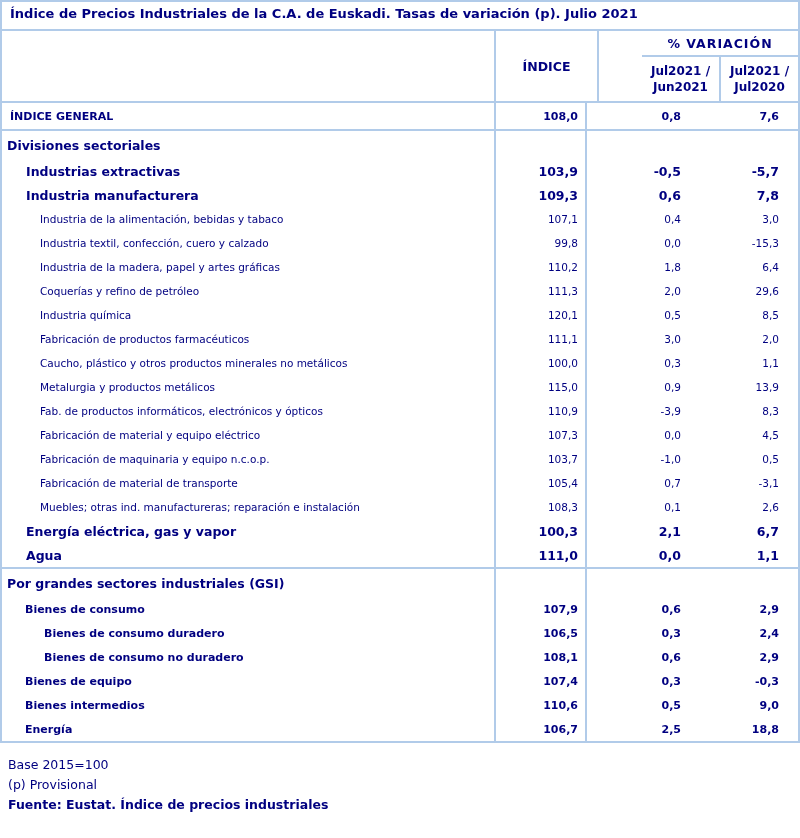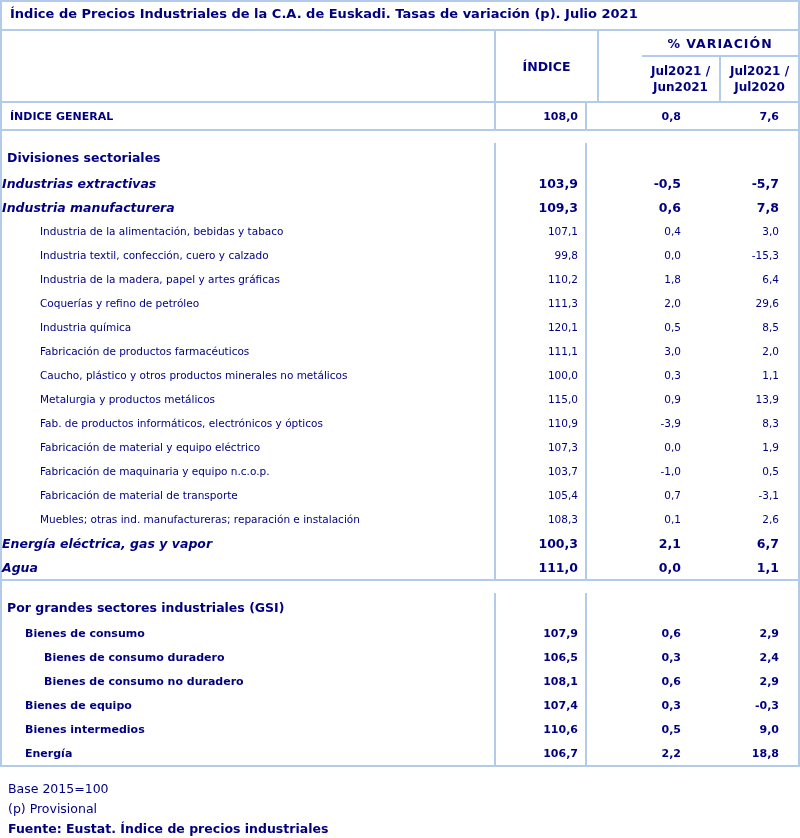--- a/index.html
+++ b/index.html
@@ -51,25 +51,25 @@
   .cell.label{width:494px;border-right:2px solid var(--border);}
   .cell.num{justify-content:flex-end;padding-right:7px;}
   .cell.num.indice{width:91px;border-right:2px solid var(--border);}
   .cell.num.var1{width:101px;}
   .cell.num.var2{width:98px;}
 
   .row.general{height:28px;border-bottom:2px solid var(--border);font-weight:bold;font-size:11px;}
   .row.general .label{padding-left:8px;}
 
   .section:not(:last-child){border-bottom:2px solid var(--border);}
-  .row.heading{height:28px;font-weight:bold;font-size:12.5px;margin-top:12px;}
+  .row.heading{height:28px;font-weight:bold;font-size:12.5px;}
   .row.heading .label{padding-left:5px;}
 
   .row.bold{font-weight:bold;font-size:12.5px;}
-  .row.bold .label{font-style:italic;}
+  .row.bold .label{padding-left:24px;}
 
   .row.plain{font-weight:normal;font-size:10.5px;}
   .row.plain .label{padding-left:38px;}
 
   .row.gsi{font-weight:bold;font-size:11px;}
   .row.gsi.lvl1 .label{padding-left:23px;}
   .row.gsi.lvl2 .label{padding-left:42px;}
 
   
   .footer{padding:4px 0 0 8px;font-size:12.5px;line-height:20px;margin-top:8px;}
@@ -178,21 +178,21 @@
         <div class="row plain lvl2">
           <div class="cell label">Fab. de productos informáticos, electrónicos y ópticos</div>
           <div class="cell num indice">110,9</div>
           <div class="cell num var1">-3,9</div>
           <div class="cell num var2">8,3</div>
         </div>
         <div class="row plain lvl2">
           <div class="cell label">Fabricación de material y equipo eléctrico</div>
           <div class="cell num indice">107,3</div>
           <div class="cell num var1">0,0</div>
-          <div class="cell num var2">1,9</div>
+          <div class="cell num var2">4,5</div>
         </div>
         <div class="row plain lvl2">
           <div class="cell label">Fabricación de maquinaria y equipo n.c.o.p.</div>
           <div class="cell num indice">103,7</div>
           <div class="cell num var1">-1,0</div>
           <div class="cell num var2">0,5</div>
         </div>
         <div class="row plain lvl2">
           <div class="cell label">Fabricación de material de transporte</div>
           <div class="cell num indice">105,4</div>
@@ -251,21 +251,21 @@
         </div>
         <div class="row gsi lvl1">
           <div class="cell label">Bienes intermedios</div>
           <div class="cell num indice">110,6</div>
           <div class="cell num var1">0,5</div>
           <div class="cell num var2">9,0</div>
         </div>
         <div class="row gsi lvl1">
           <div class="cell label">Energía</div>
           <div class="cell num indice">106,7</div>
-          <div class="cell num var1">2,2</div>
+          <div class="cell num var1">2,5</div>
           <div class="cell num var2">18,8</div>
         </div>
       </div>
     </div>
 
 </div>
 
 <div class="footer">
   <div>Base 2015=100</div>
   <div>(p) Provisional</div>

